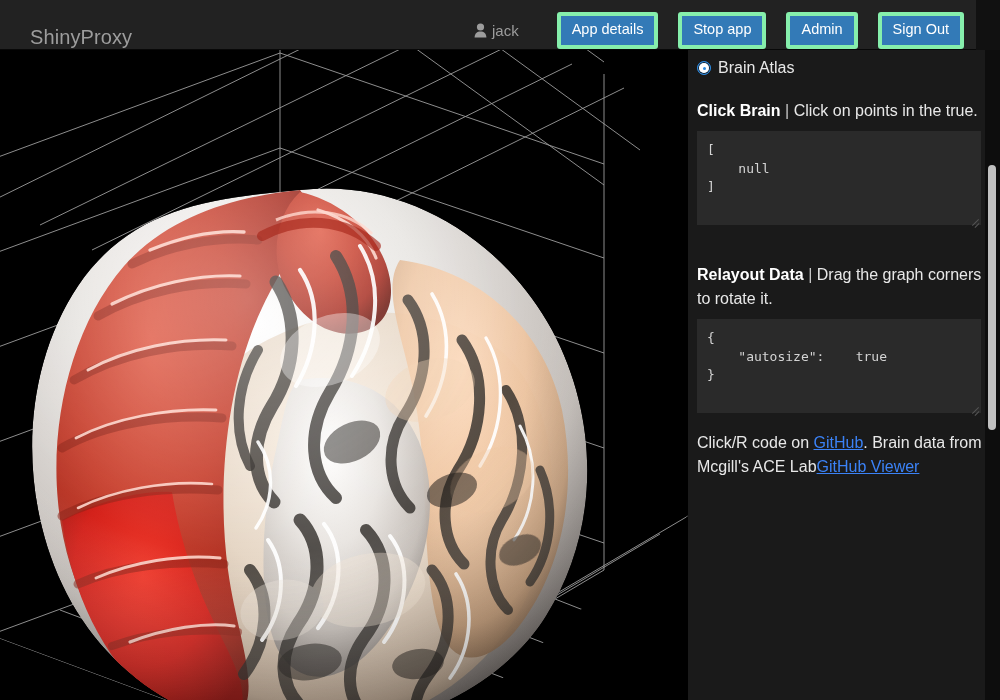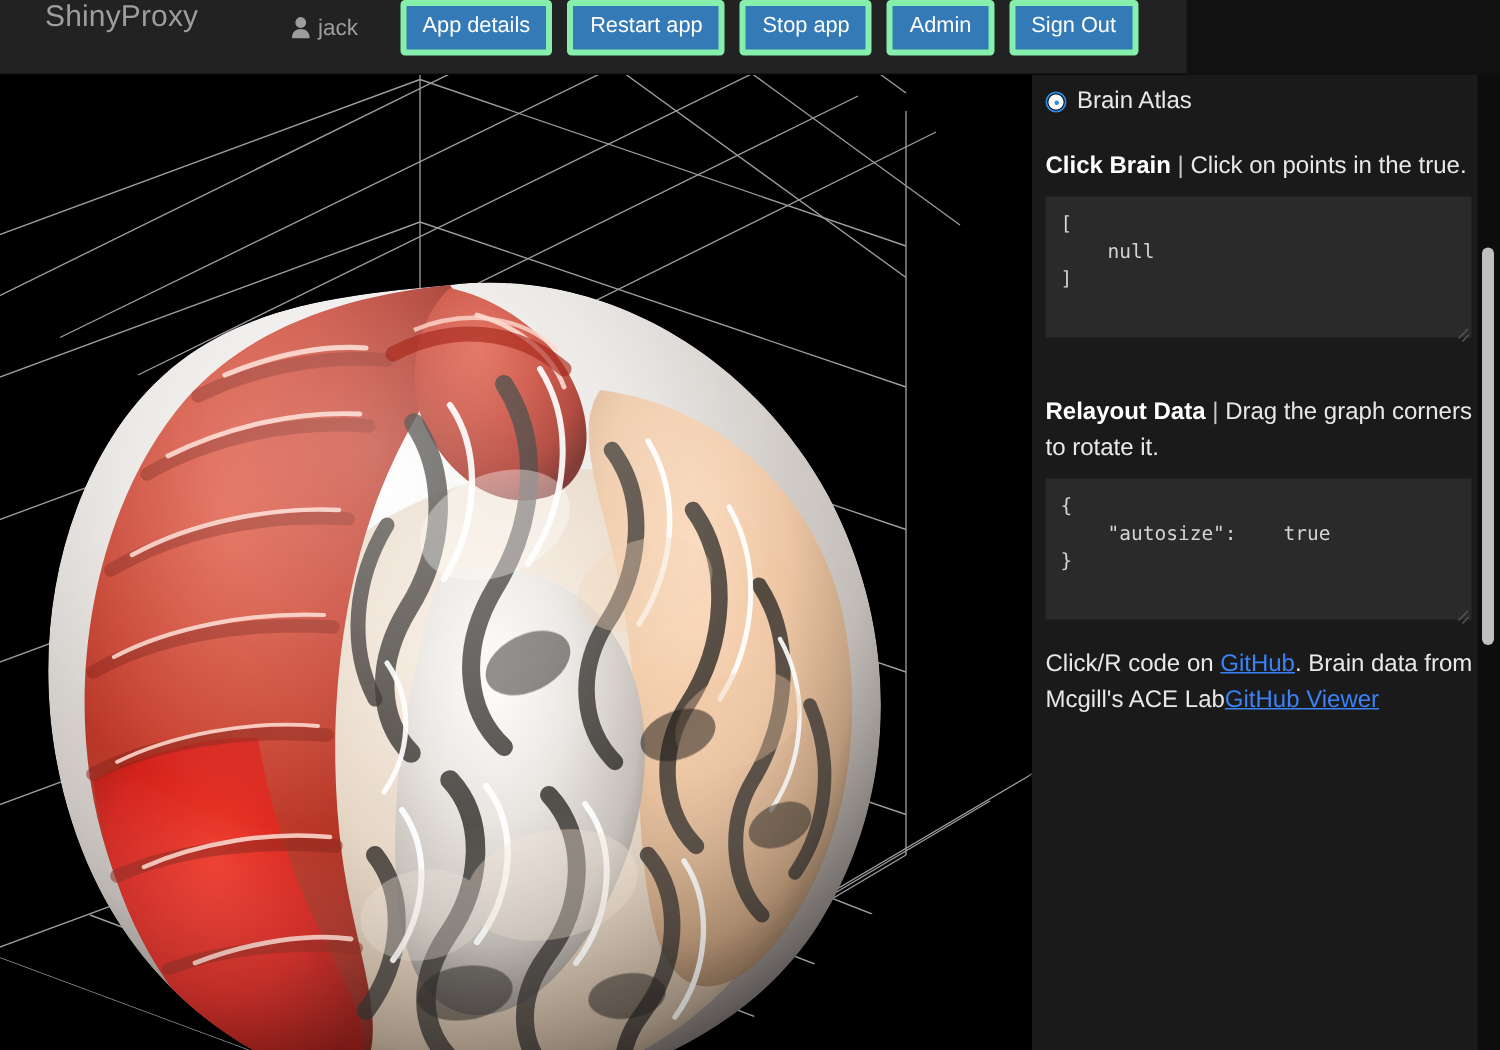--- a/index.html
+++ b/index.html
@@ -8,38 +8,38 @@
     margin: 0; padding: 0;
     width: 1000px; height: 700px;
     overflow: hidden;
     background: #111111;
     font-family: "Liberation Sans", sans-serif;
   }
 
   
   .navbar {
     position: absolute; top: 0; left: 0;
-    width: 791px; height: 50px;
+    width: 976px; height: 50px;
     background: #222222;
     border-bottom: 1px solid #080808;
-    display: flex; align-items: flex-start;
+    display: flex; align-items: flex-end;
     z-index: 20;
   }
   .brand {
     color: #9d9d9d;
     font-size: 20px;
     padding: 0 15px 0 30px;
     letter-spacing: .1px;
     white-space: nowrap;
   }
   .nav-right {
     margin-left: auto;
     display: flex; align-items: center;
-    padding-right: 32px;
-    gap: 10px;
+    padding-right: 12px;
+    gap: 20px;
   }
   .user-block {
     display: flex; align-items: center;
     color: #9d9d9d;
     font-size: 15px;
     margin-right: 18px;
     white-space: nowrap;
   }
   .user-icon {
     width: 13px; height: 15px;
@@ -206,21 +206,20 @@
     <div class="user-block">
       <span class="user-icon">
         <svg width="13" height="15" viewBox="0 0 13 15" xmlns="http://www.w3.org/2000/svg">
           <circle cx="6.5" cy="4" r="3.6" fill="#9d9d9d"></circle>
           <path d="M0.6 14.5 C0.6 10.3 3.2 8.4 6.5 8.4 C9.8 8.4 12.4 10.3 12.4 14.5 Z" fill="#9d9d9d"></path>
         </svg>
       </span>
       <span>jack</span>
     </div>
     <button class="btn">App details</button>
-    <button class="btn">Restart app</button>
     <button class="btn">Stop app</button>
     <button class="btn">Admin</button>
     <button class="btn">Sign Out</button>
   </div>
 </div>
 
 <div class="page">
 
   <div class="graph-area">
     <svg class="graph-svg" width="688" height="650" viewBox="0 0 688 650" xmlns="http://www.w3.org/2000/svg">

